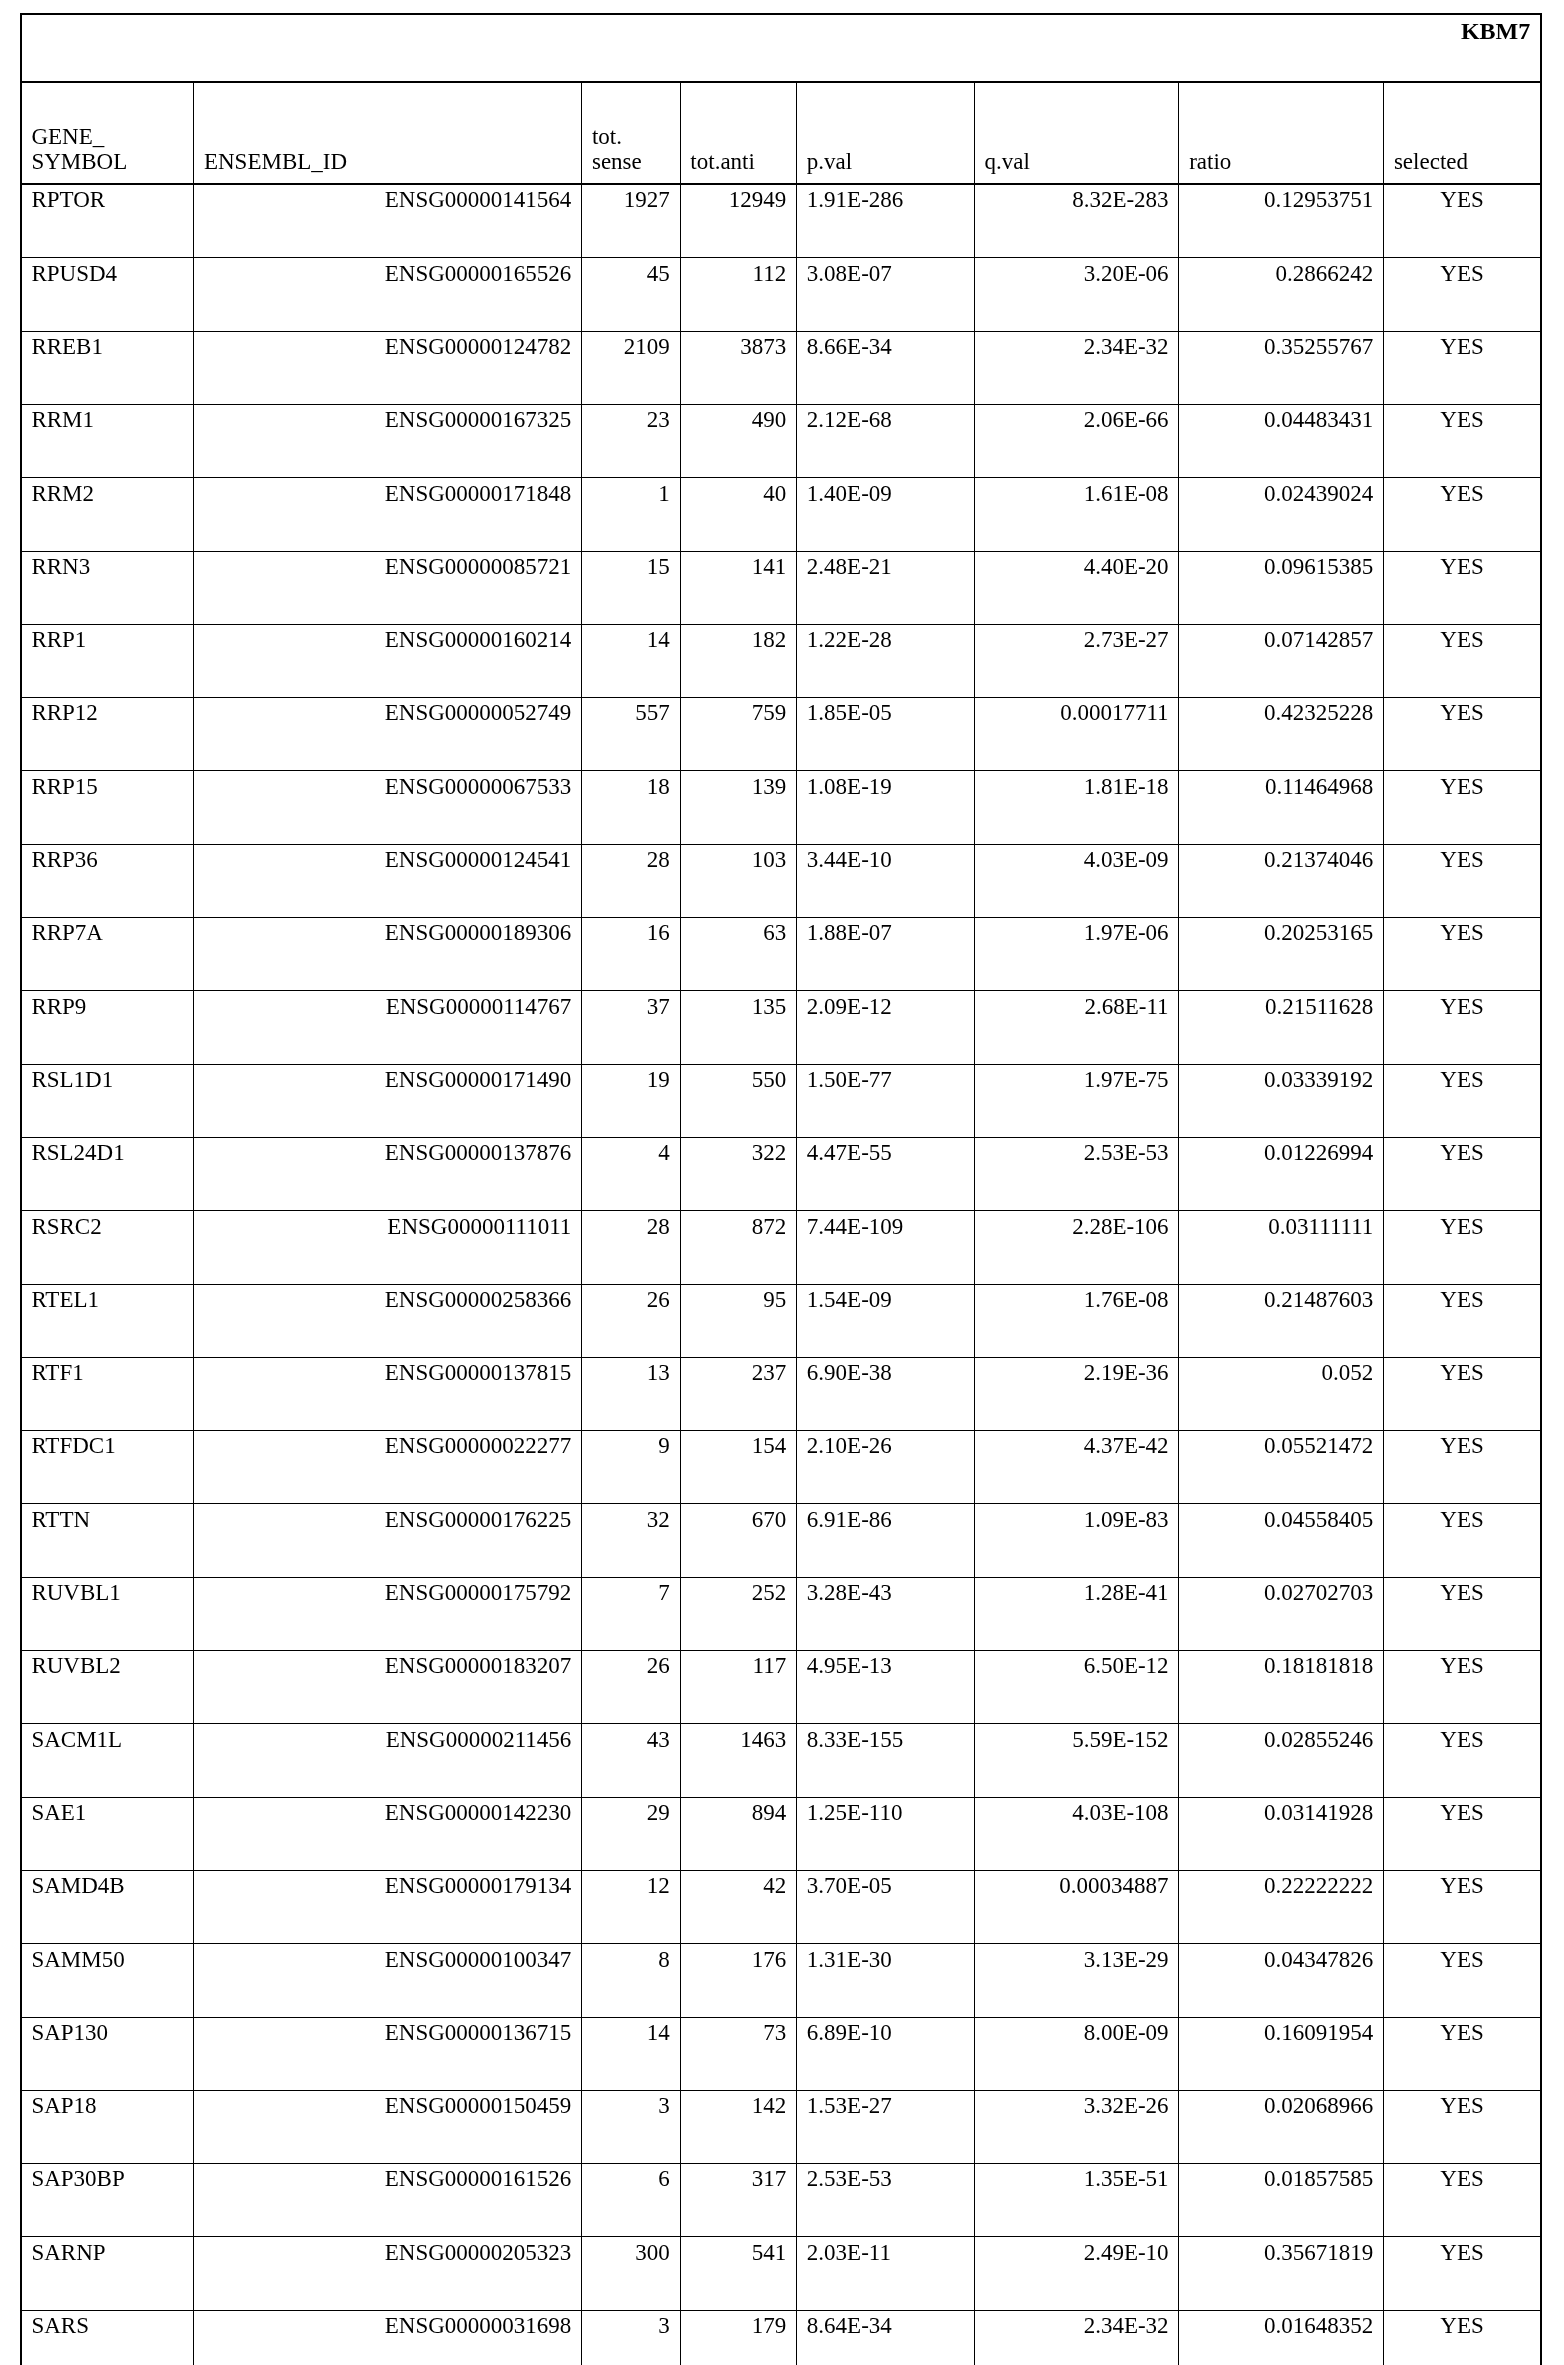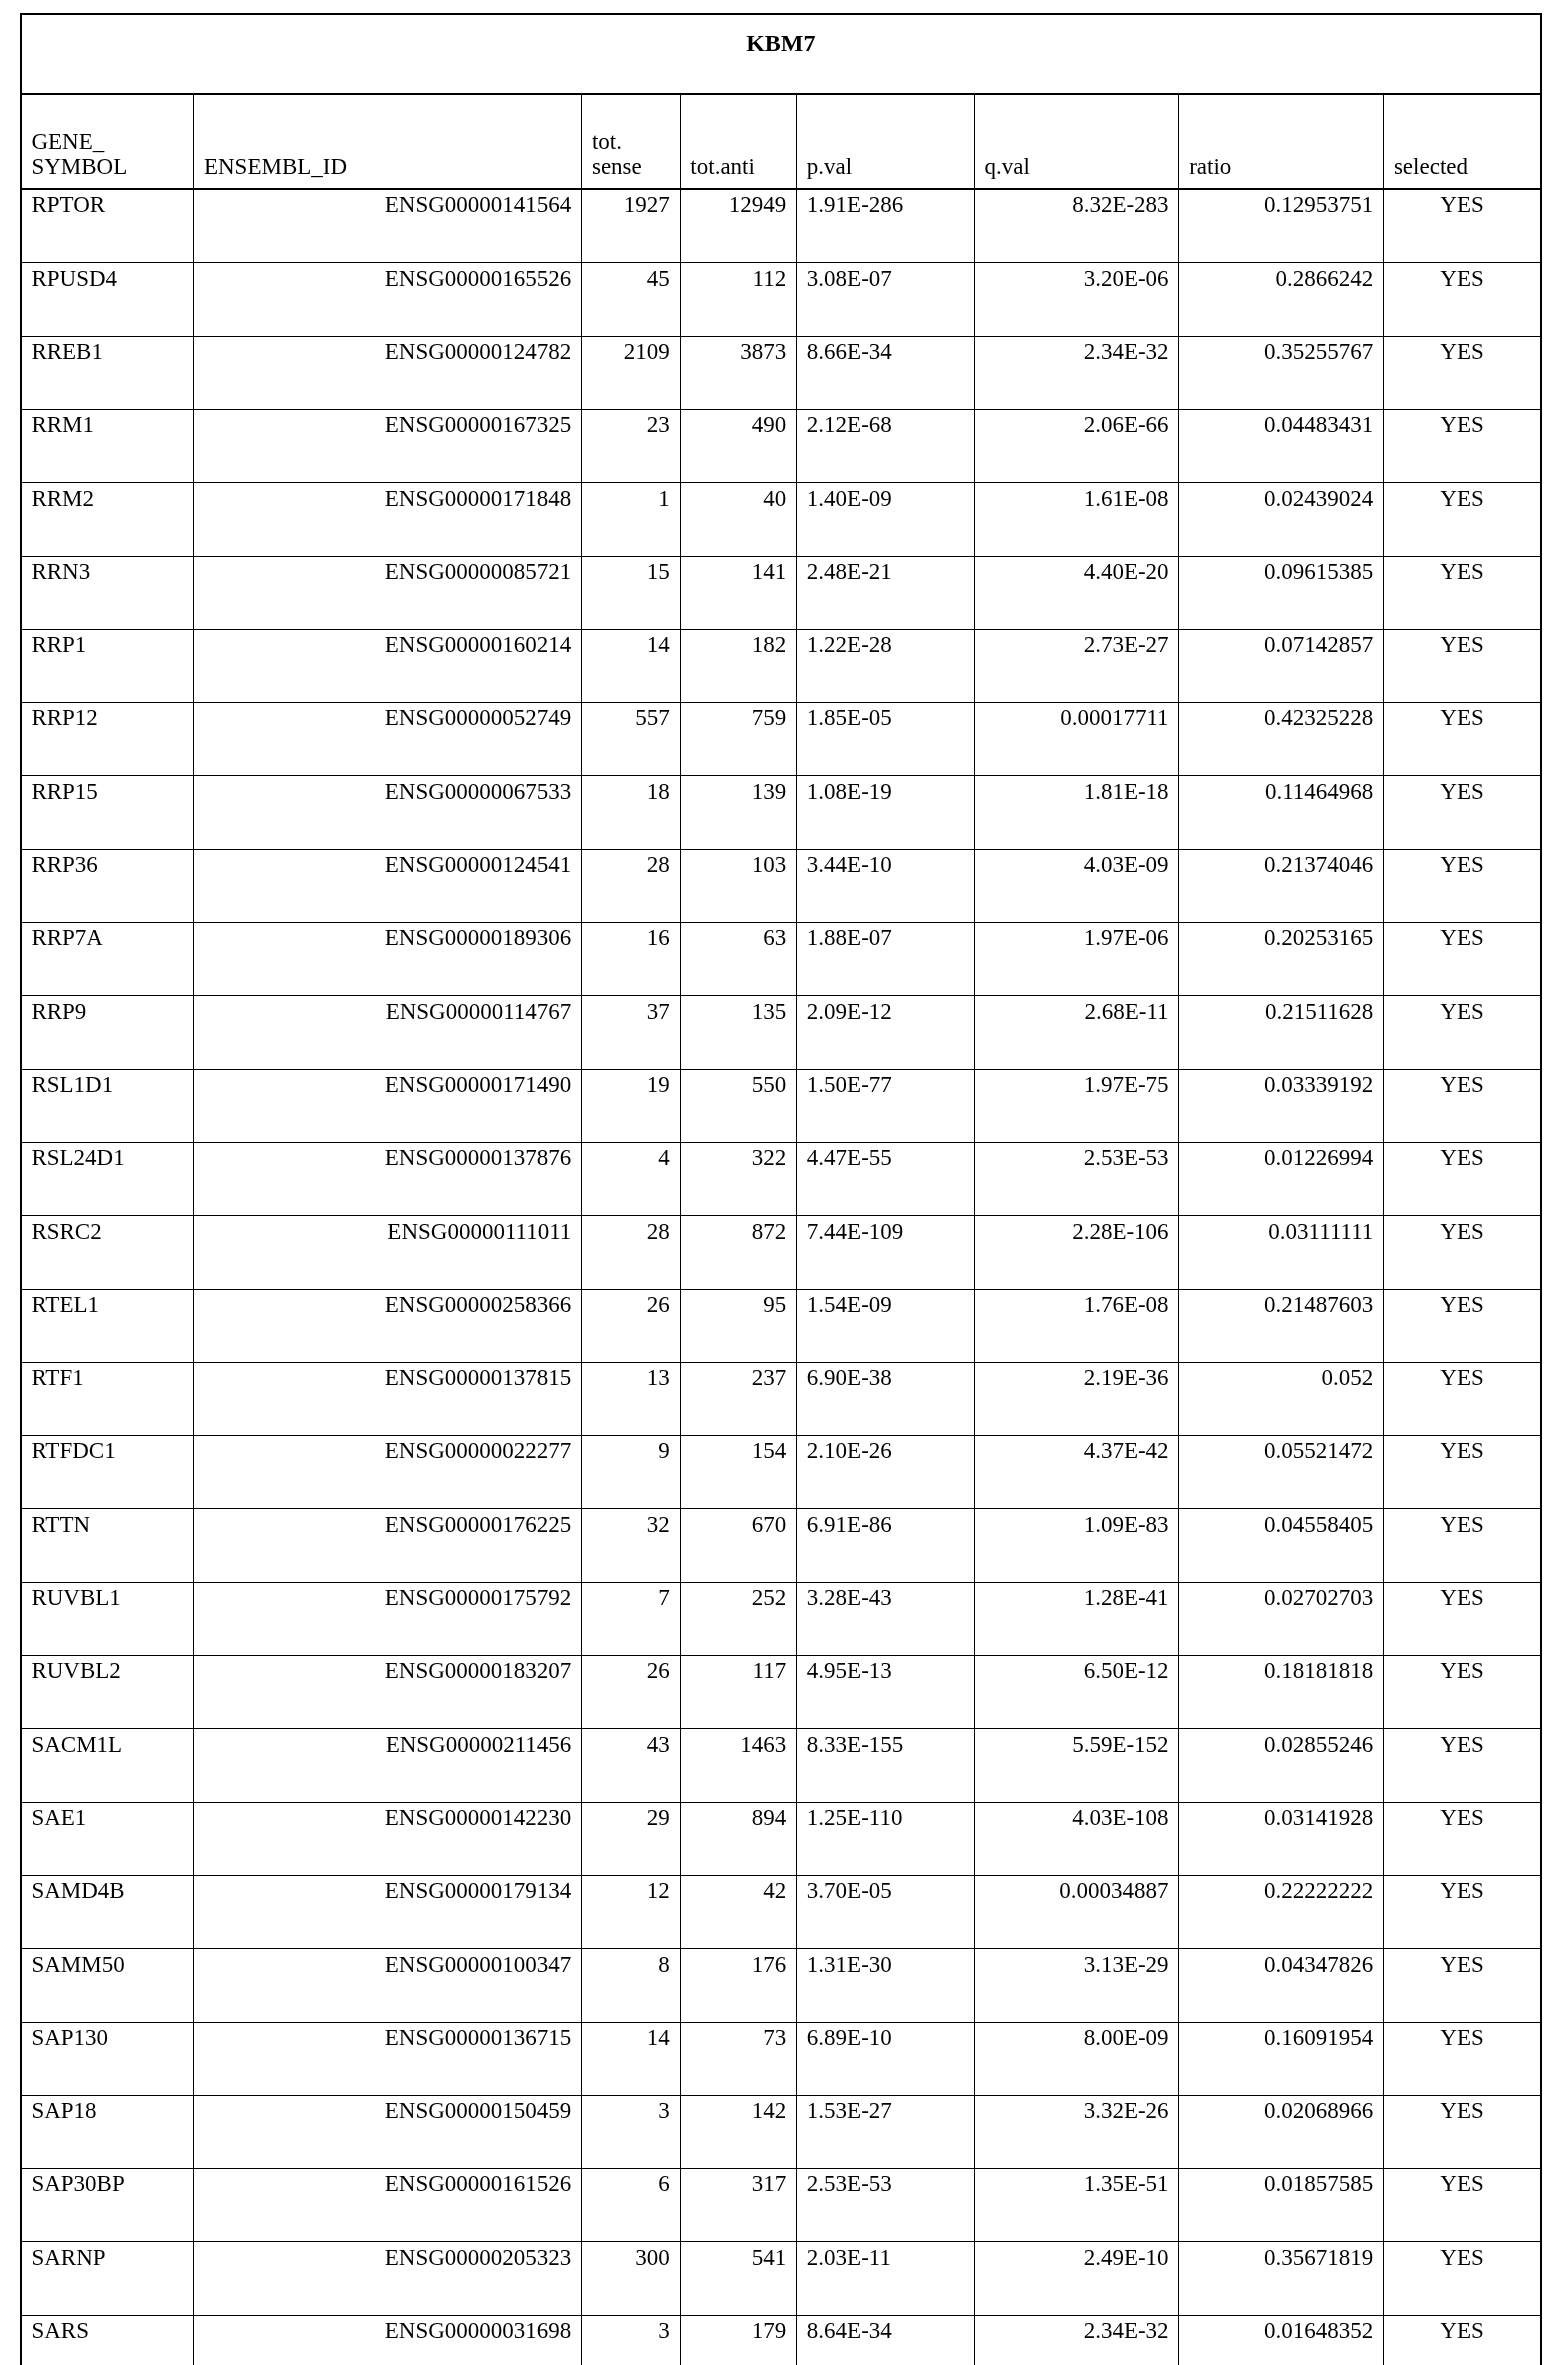--- a/index.html
+++ b/index.html
@@ -37,30 +37,30 @@
     overflow: hidden;
     white-space: nowrap;
   }
   
   table.gene-table {
     border: 2.4px solid #000000;
   }
   tr.title-row td {
     border-bottom: 2.4px solid #000000;
     font-weight: bold;
-    text-align: center;
-    padding-top: 16px;
+    text-align: right;
+    padding-top: 4px;
     padding-bottom: 36px;
     font-size: 24px;
   }
   tr.header-row th {
     border-bottom: 2.4px solid #000000;
     text-align: left;
     vertical-align: bottom;
-    padding-top: 0;
+    padding-top: 7px;
     padding-bottom: 8.2px;
     height: 85px;
   }
   th.h-gene { text-align: left; }
   th.h-ensembl { text-align: left; }
   th.h-totsense { text-align: left; }
   th.h-totanti { text-align: left; margin-top: 8px; }
   th.h-pval { text-align: left; }
   th.h-qval { text-align: left; }
   th.h-ratio { text-align: left; }

